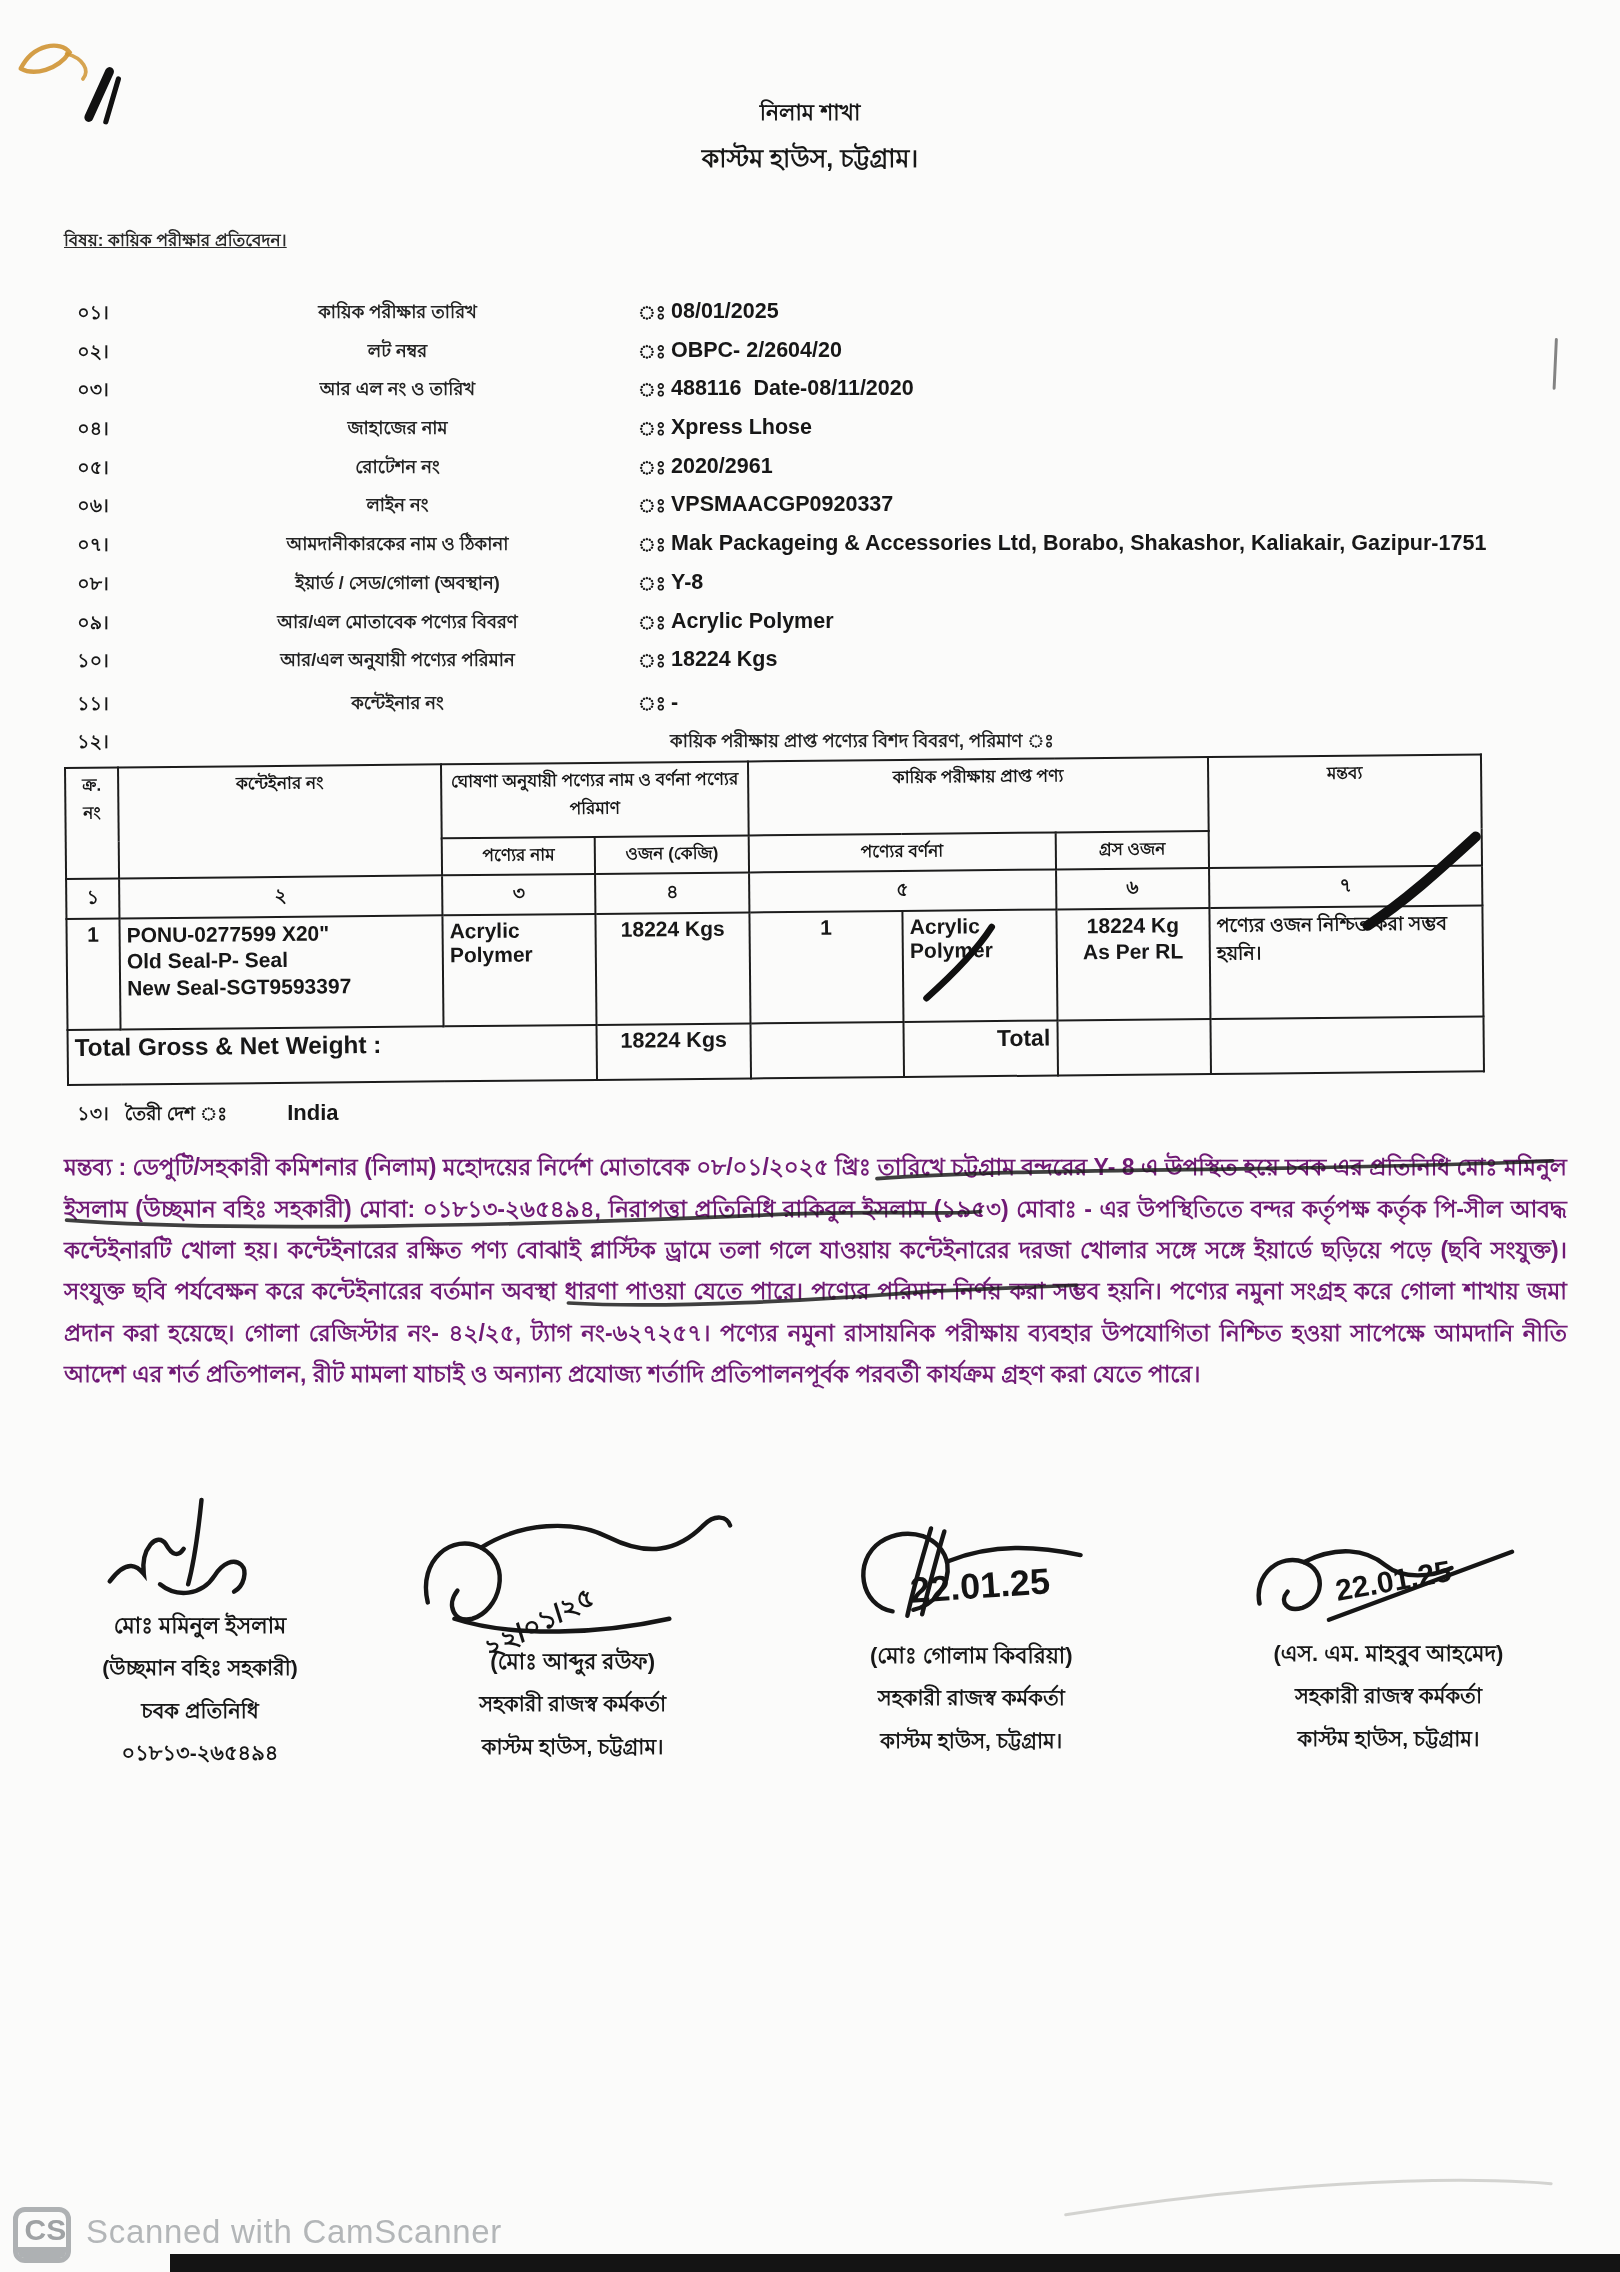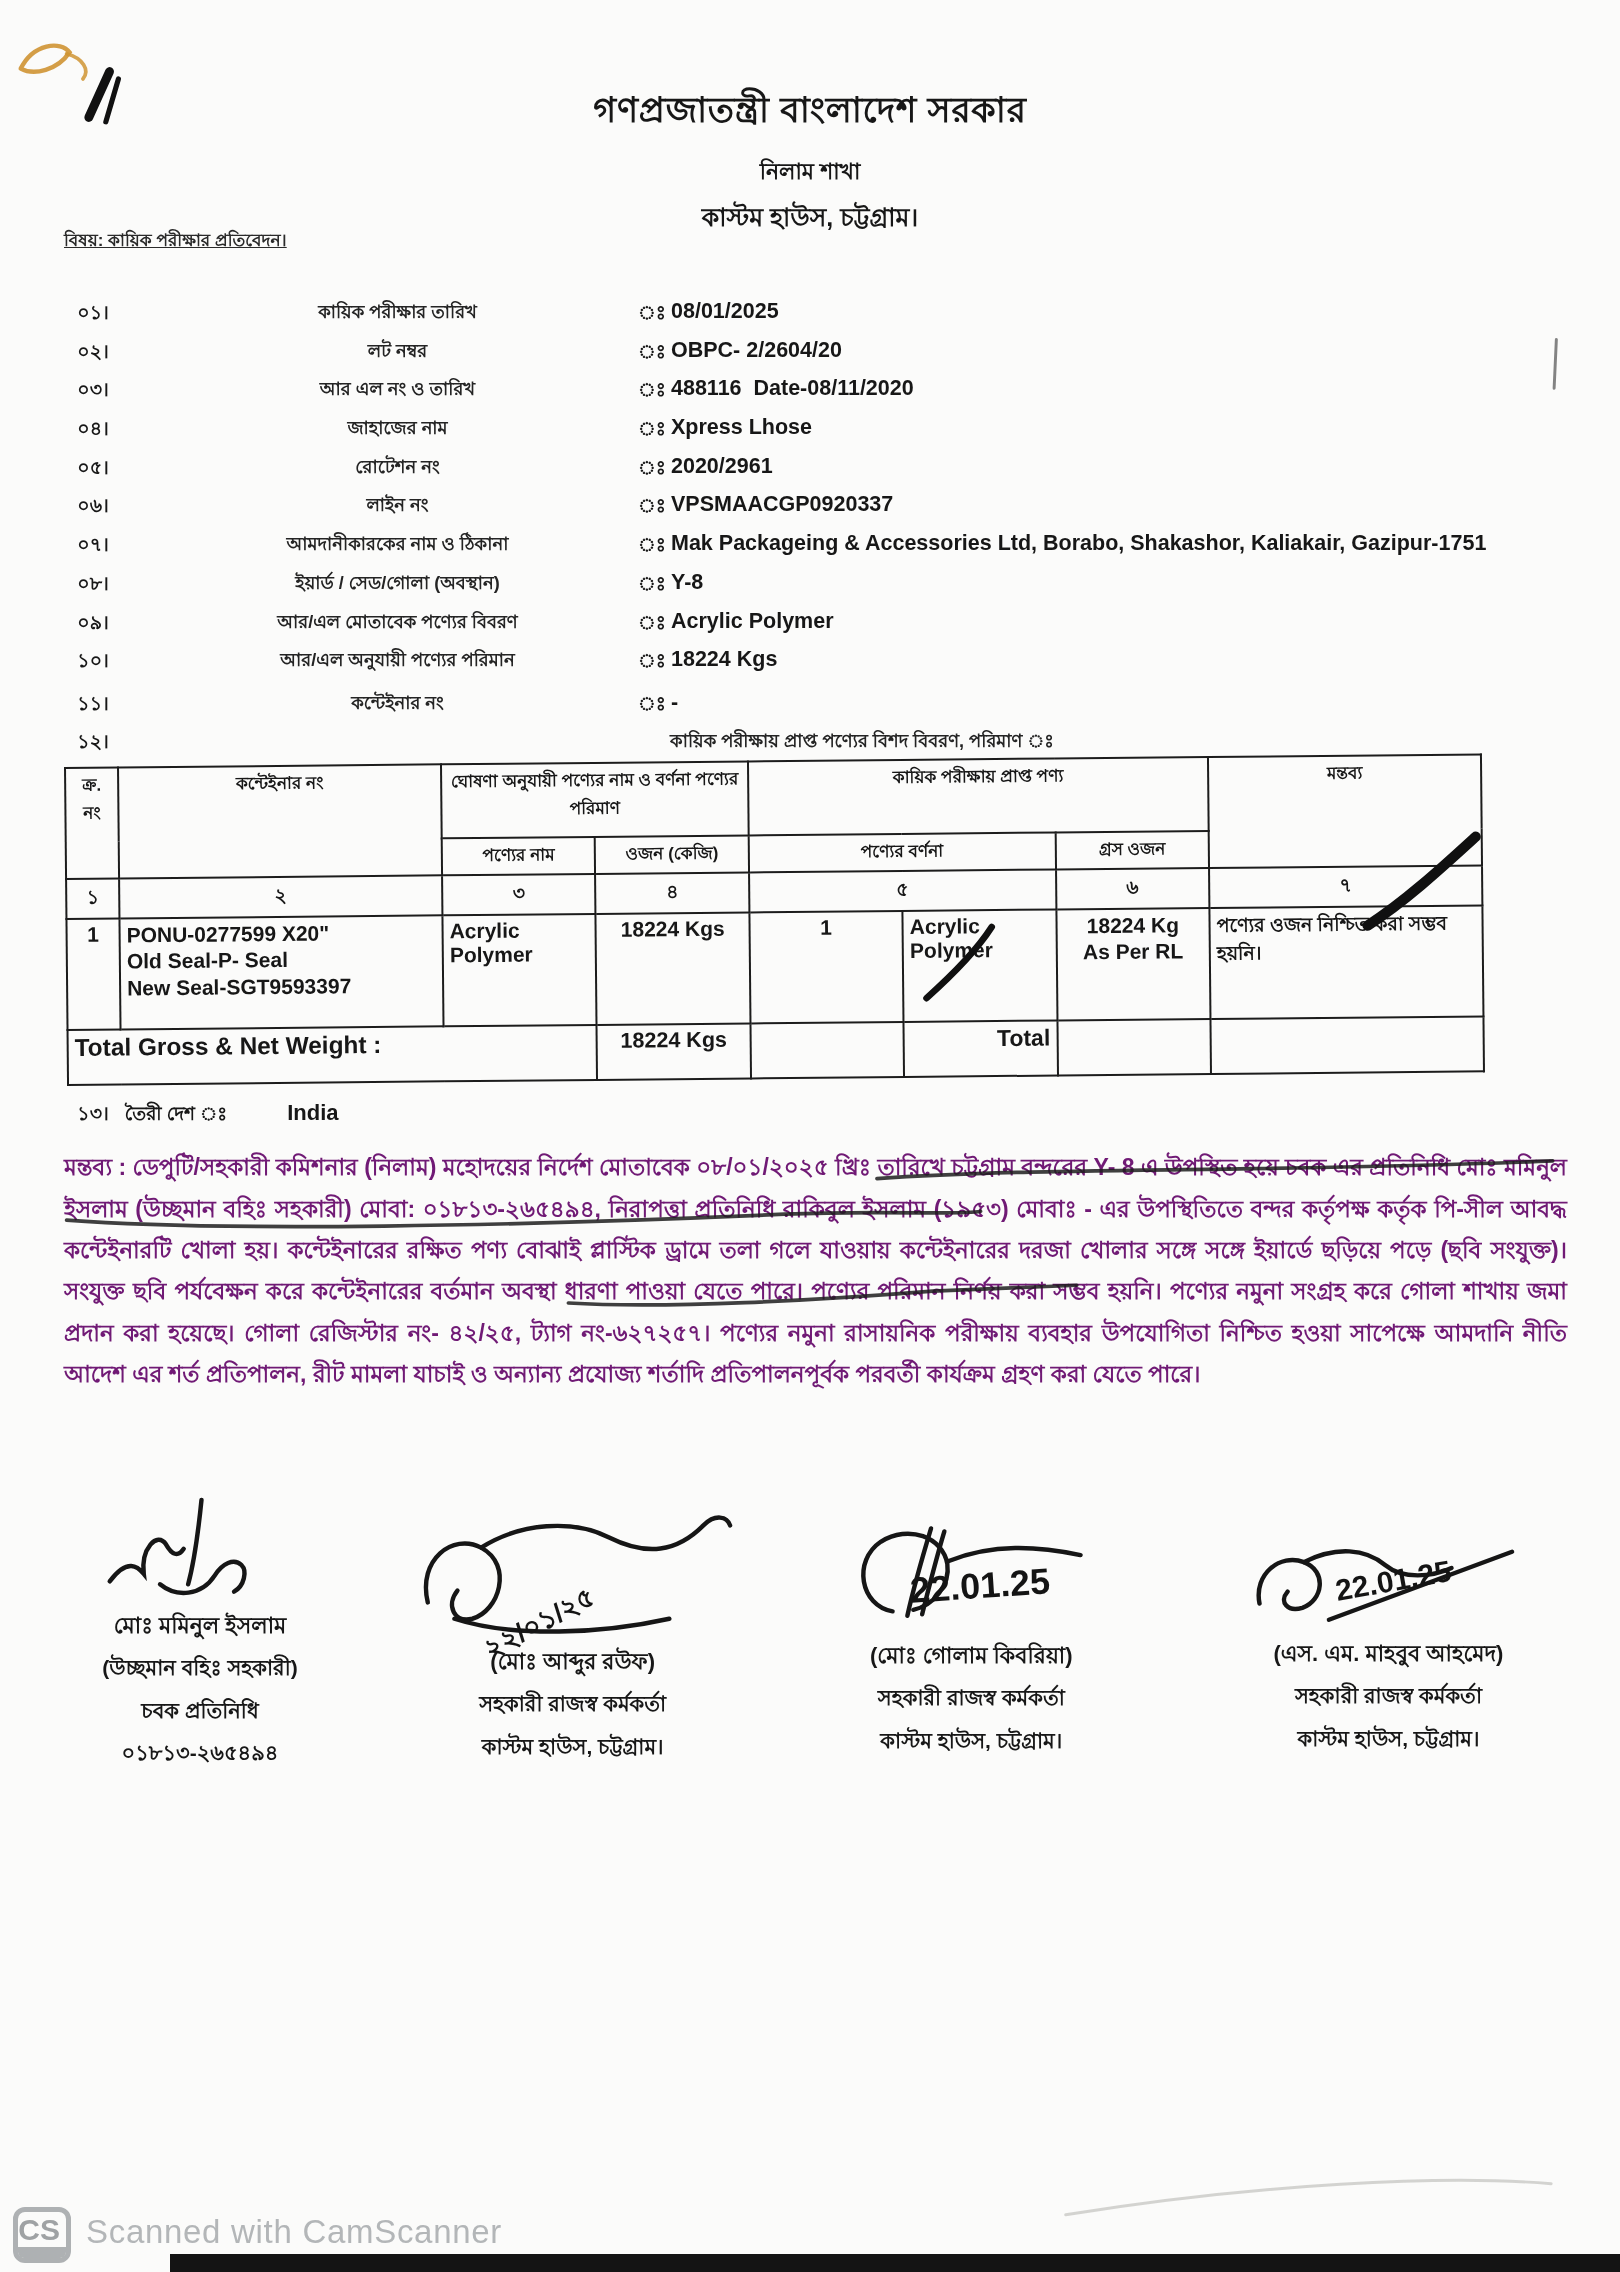--- a/index.html
+++ b/index.html
@@ -53,34 +53,33 @@
   .sig1{width:318px;} .sig2{width:348px;margin-top:21px;} .sig3{width:370px;margin-top:30px;} .sig4{width:385px;margin-top:43px;}
   .scribble{display:block;margin:0 auto;}
   .sig-name{font-size:22px;font-weight:700;margin-top:3px;}
   .sig-line{font-size:21px;font-weight:700;margin-top:7.4px;}
   .sig-date{position:absolute;font-weight:600;color:#141414;white-space:nowrap;}
   .d2{left:81px;top:87px;font-size:27px;transform:rotate(-28deg);}
   .d3{left:124px;top:41px;font-size:36px;transform:rotate(-4deg);}
   .d4{left:139px;top:27px;font-size:30px;transform:rotate(-10deg);}
   
   .cs-badge{position:absolute;left:13.3px;bottom:10.4px;width:58px;height:56px;border:5.2px solid #aeb1b3;border-radius:12px;box-sizing:border-box;background:#fbfbfa;}
-  .cs-badge .cs-txt{display:block;text-align:left;font-size:30px;font-weight:800;color:#9fa2a4;margin-top:1.5px;}
+  .cs-badge .cs-txt{display:block;text-align:right;font-size:30px;font-weight:800;color:#9fa2a4;margin-top:1.5px;}
   .cs-badge .cs-strip{position:absolute;left:0;right:0;bottom:0;height:11px;background:#aeb1b3;border-radius:0 0 6px 6px;}
   .cs-text{position:absolute;left:86px;bottom:22px;font-size:33px;color:#b3b6b8;font-weight:400;letter-spacing:0.7px;}
   .bottom-bar{position:absolute;left:170px;right:0;bottom:0;height:19px;background:#141414;}
   
   .overlay{position:absolute;inset:0;pointer-events:none;}
 </style>
 </head>
 <body>
 
 <div class="page">
 
   <div class="header">
-    <div class="gov">গণপ্রজাতন্ত্রী বাংলাদেশ সরকার</div>
     <div class="branch">নিলাম শাখা</div>
     <div class="office">কাস্টম হাউস, চট্টগ্রাম।</div>
   </div>
 
   <div class="subject">বিষয়: কায়িক পরীক্ষার প্রতিবেদন।</div>
 
   <div class="maincol">
 
     <div class="field-row">
       <span class="f-sl">০১।</span>

